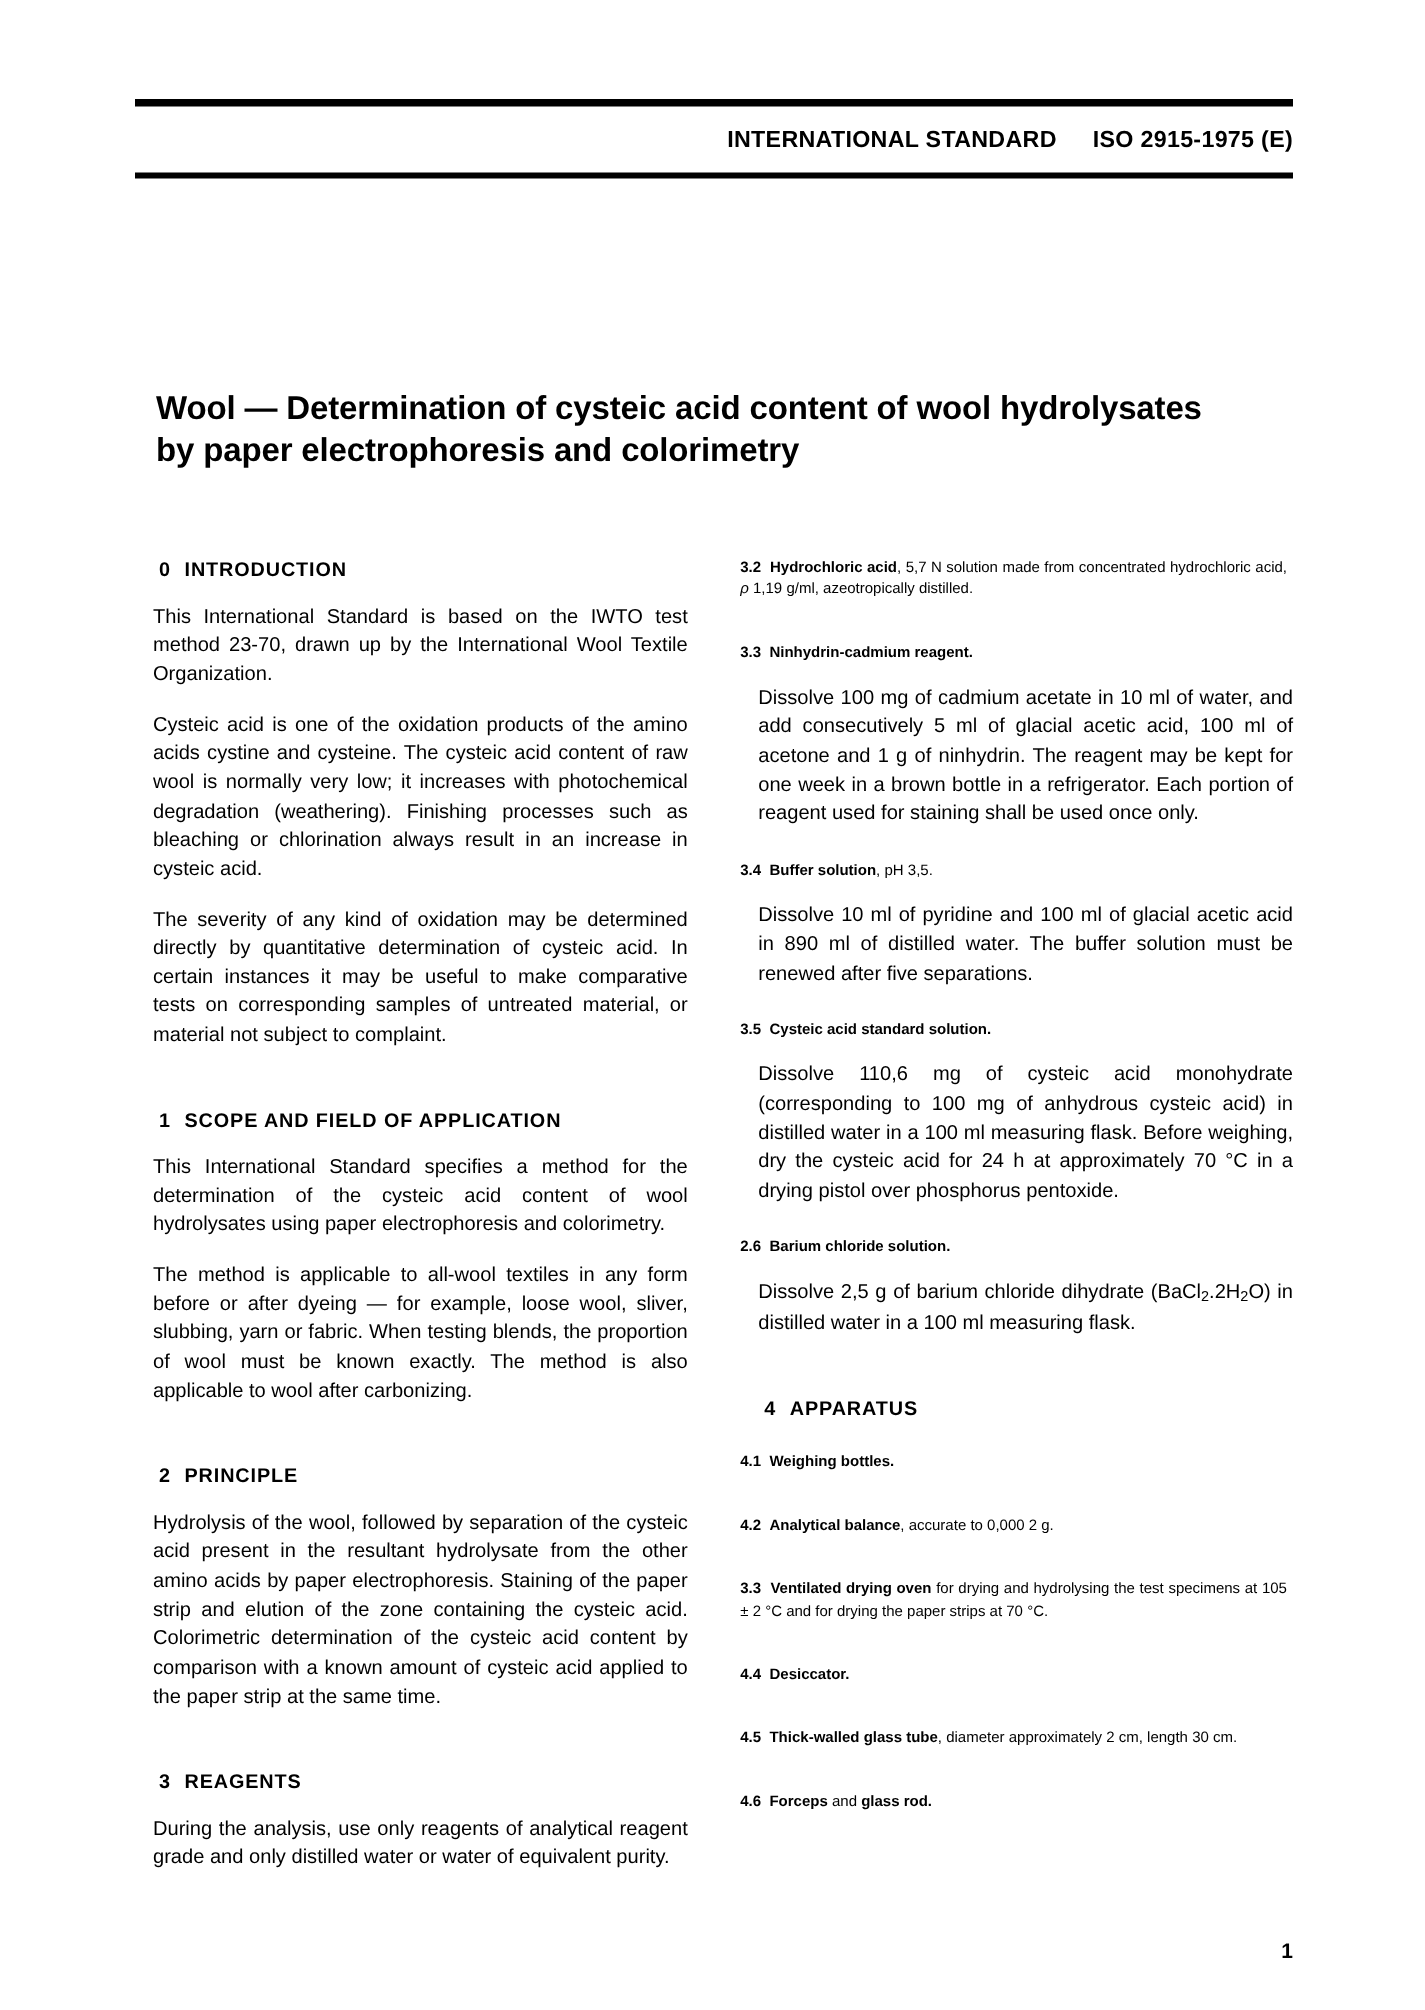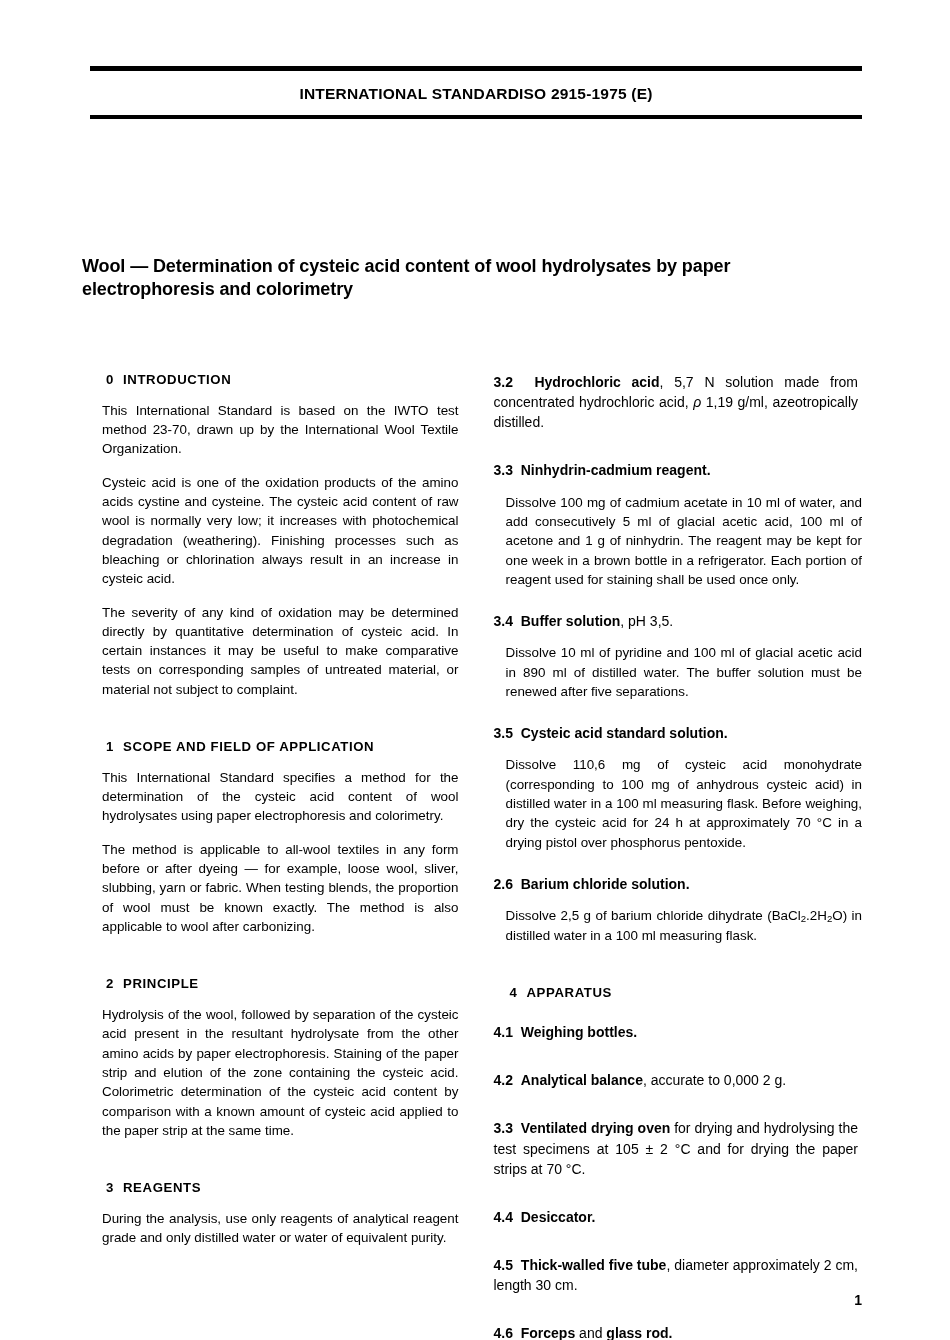--- a/index.html
+++ b/index.html
@@ -30,42 +30,43 @@
     background: #000;
     width: 100%;
   }
   .rule-thin {
     height: 4px;
     background: #000;
     width: 100%;
   }
   .header-row {
     display: flex;
-    justify-content: center;
+    justify-content: flex-end;
     align-items: baseline;
     padding: 14px 0 12px 0;
+    gap: 24px;
   }
   .header-left {
     font-size: 15.5px;
     font-weight: bold;
     letter-spacing: 0.2px;
   }
   .header-right {
     font-size: 15.5px;
     font-weight: bold;
     letter-spacing: 0.2px;
   }
 
   
   .doc-title {
     position: absolute;
-    left: 82px;
+    left: 104px;
     top: 243px;
     width: 700px;
-    font-size: 18px;
+    font-size: 22px;
     font-weight: bold;
     line-height: 1.30;
     letter-spacing: -0.1px;
   }
 
   
   .columns {
     position: absolute;
     left: 90px;
     top: 372px;
@@ -95,21 +96,21 @@
   p.body {
     font-size: 13.4px;
     line-height: 1.44;
     margin: 0 0 14px 12px;
     text-align: justify;
     text-justify: inter-word;
   }
   p.body:last-child { margin-bottom: 0; }
 
   p.clause {
-    font-size: 14px;
+    font-size: 10px;
     line-height: 1.44;
     margin: 0 4px 12px 0;
     text-align: justify;
   }
   p.clause .cnum {
     font-weight: bold;
   }
   p.clause .ctitle {
     font-weight: bold;
   }
@@ -239,21 +240,21 @@
 
       <div class="spacer-md"></div>
 
       <p class="clause">
         <span class="cnum">4.4</span>&nbsp;&nbsp;<span class="ctitle">Desiccator.</span>
       </p>
 
       <div class="spacer-md"></div>
 
       <p class="clause">
-        <span class="cnum">4.5</span>&nbsp;&nbsp;<span class="ctitle">Thick-walled five tube</span><span>, diameter approximately 2 cm, length 30 cm.</span>
+        <span class="cnum">4.5</span>&nbsp;&nbsp;<span class="ctitle">Thick-walled glass tube</span><span>, diameter approximately 2 cm, length 30 cm.</span>
       </p>
 
       <div class="spacer-md"></div>
 
       <p class="clause">
         <span class="cnum">4.6</span>&nbsp;&nbsp;<span class="ctitle">Forceps</span><span> and </span><span class="ctitle">glass rod.</span>
       </p>
 
     </div>
   </div>

